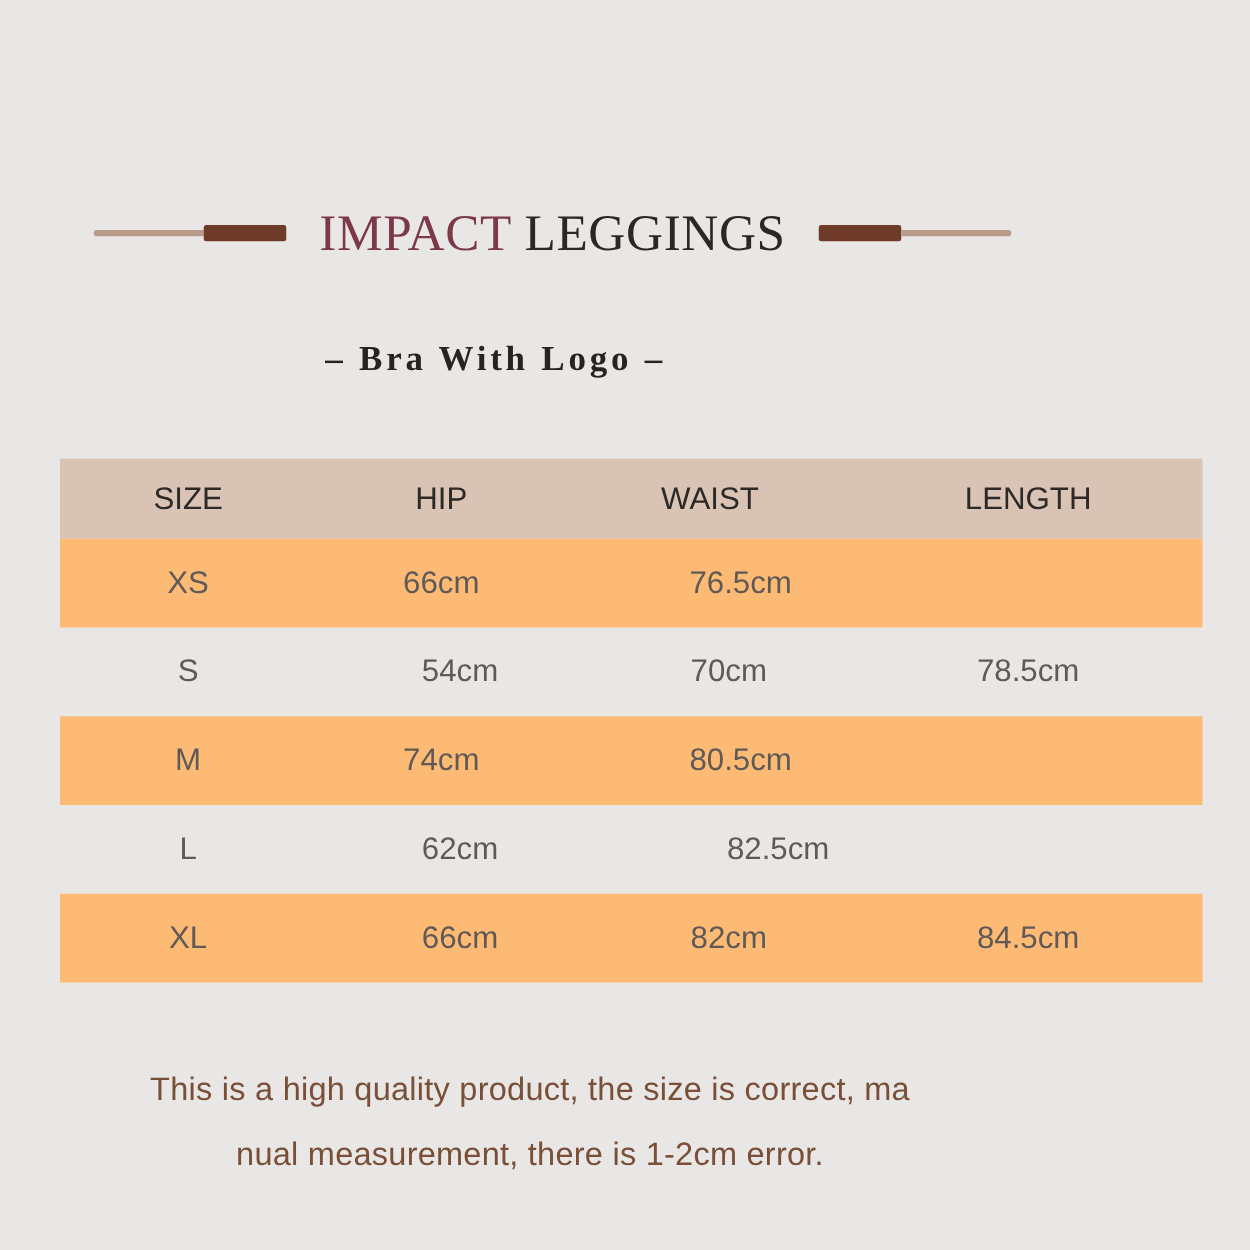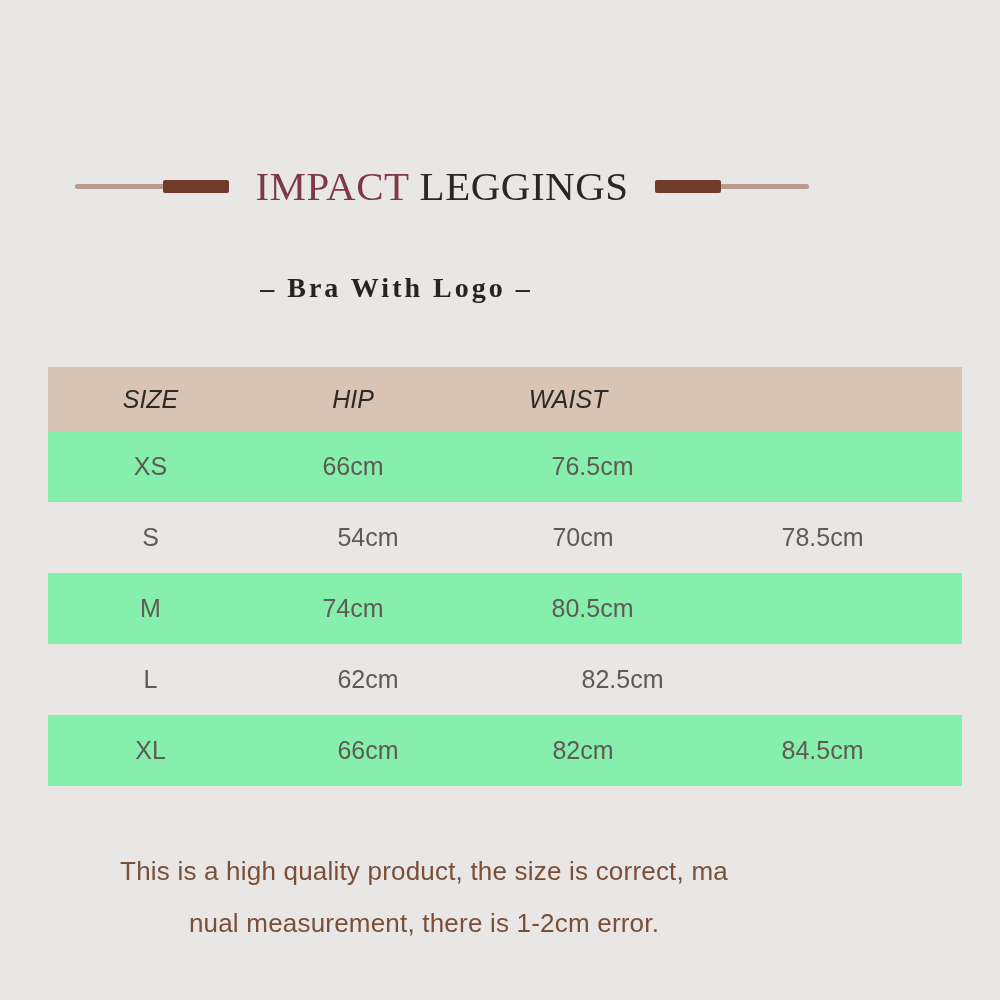--- a/index.html
+++ b/index.html
@@ -83,33 +83,32 @@
   }
   .row {
     display: flex;
     align-items: center;
     height: 71px;
   }
   .row.header {
     background: #d8c3b5;
     height: 64px;
   }
-  .row.odd { background: #86efac; }
+  .row.odd { background: #fdba74; }
   .row.even { background: transparent; }
 
   .cell {
     text-align: center;
     font-size: 25px;
     color: #5f5a57;
     font-family: "Liberation Sans", sans-serif;
   }
   .row.header .cell {
     color: #2d2926;
     font-size: 25px;
-    font-style: italic;
   }
   .c-size   { width: 205px; }
   .c-waist  { width: 230px; }
   .c-hip    { width: 200px; }
   .c-length { width: 279px; }
 
   
   .note {
     position: absolute;
     top: 845px;
@@ -141,20 +140,21 @@
   </div>
 
   <div class="subtitle">– Bra With Logo –</div>
 
   <div class="table">
 
     <div class="row header">
       <div class="cell c-size">SIZE</div>
       <div class="cell c-hip">HIP</div>
       <div class="cell c-waist">WAIST</div>
+      <div class="cell c-length">LENGTH</div>
     </div>
 
     <div class="row odd">
       <div class="cell c-size">XS</div>
       <div class="cell c-hip">66cm</div>
       <div class="cell c-length">76.5cm</div>
     </div>
 
     <div class="row even">
       <div class="cell c-size">S</div>

